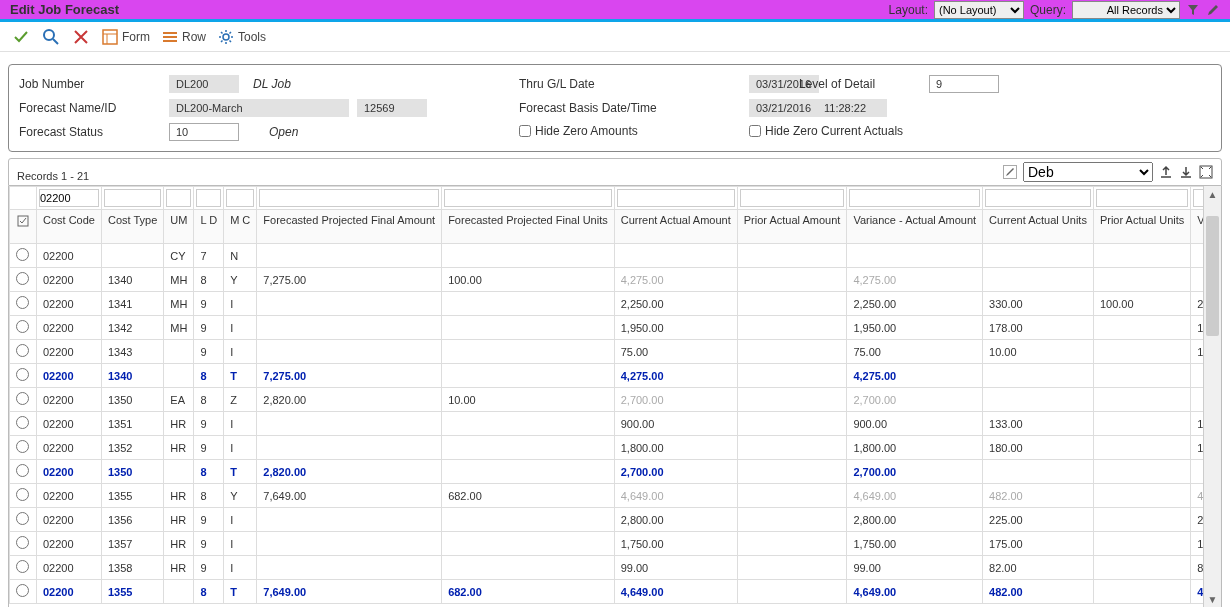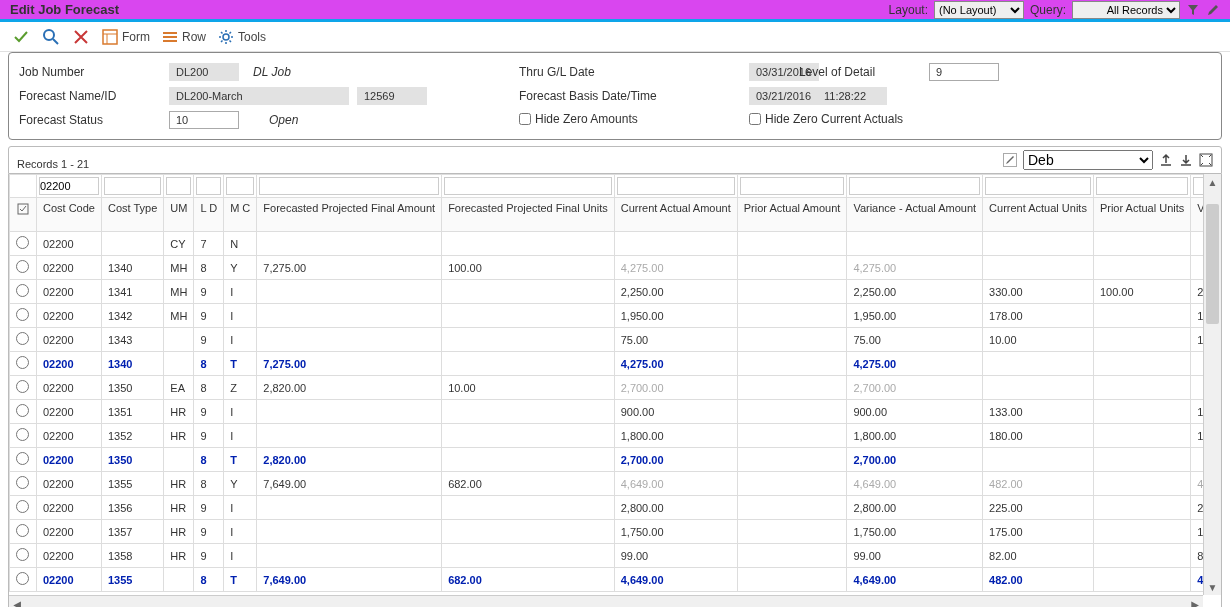--- a/index.html
+++ b/index.html
@@ -55,21 +55,21 @@
     }
     .tb-item {
       display: flex;
       align-items: center;
       gap: 4px;
       cursor: pointer;
       color: #444;
     }
     .form-panel {
       border: 1px solid #888;
-      margin: 0 8px 6px 8px;
+      margin: 12px 8px 6px 8px;
       border-radius: 4px;
       padding: 8px 10px 6px 10px;
       font-size: 12px;
     }
     .form-row {
       display: flex;
       align-items: center;
       min-height: 22px;
       margin-bottom: 2px;
     }

